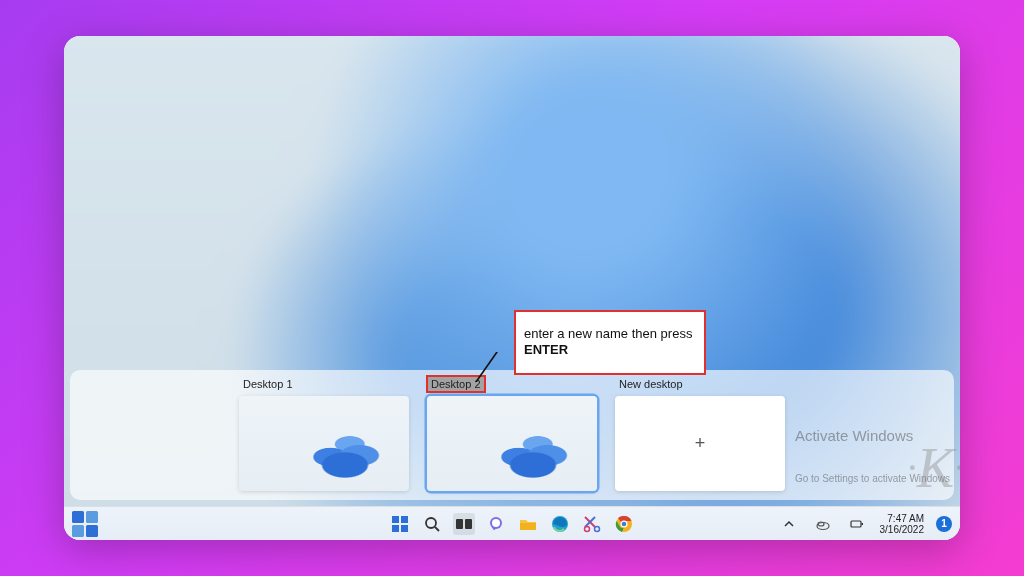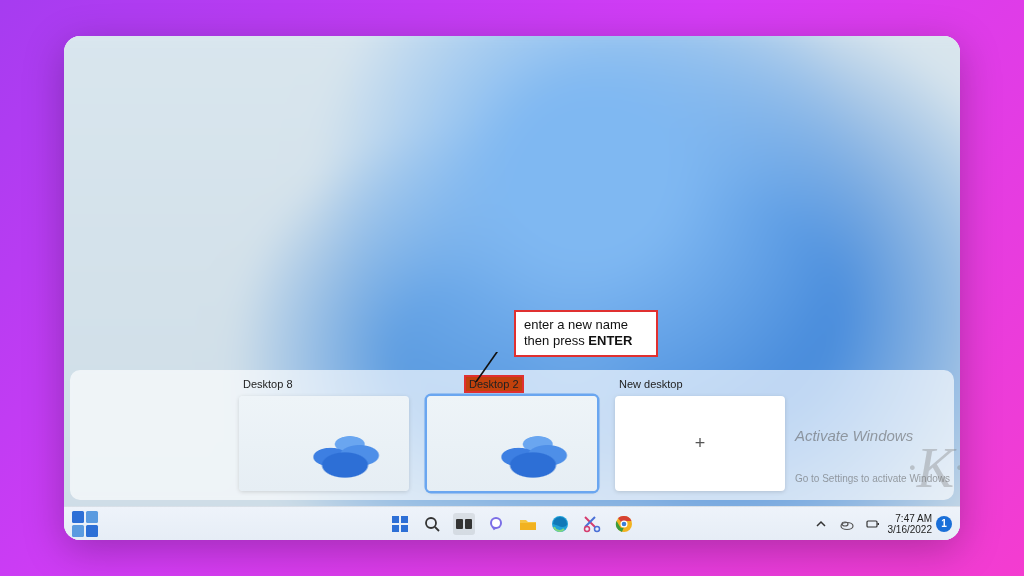--- a/index.html
+++ b/index.html
@@ -37,21 +37,21 @@
     height: 130px;
     background: rgba(255,255,255,0.65);
     border-radius: 10px;
     backdrop-filter: blur(2px);
     display: flex; align-items: flex-start; justify-content: center;
     padding: 6px 0 0 0;
     gap: 18px;
   }
   .desk-item { width: 170px; display: flex; flex-direction: column; align-items: flex-start; }
   .desk-label { font-size: 11px; color: #222; padding: 2px 4px; margin-bottom: 4px; }
-  .desk-label.editing { outline: 2px solid #e03030; outline-offset: -1px; background: #c2410c; margin-left: 38px; }
+  .desk-label.editing { outline: 2px solid #e03030; outline-offset: -1px; background: #a3a3a3; }
   .desk-thumb {
     width: 170px; height: 95px;
     background: linear-gradient(180deg, #eef4f8 0%, #e6eef4 100%);
     border-radius: 4px;
     box-shadow: 0 1px 4px rgba(0,0,0,0.15);
     position: relative; overflow: hidden;
     cursor: pointer;
   }
   .desk-thumb.active { box-shadow: 0 0 0 2.5px #6aa6f0, 0 1px 4px rgba(0,0,0,0.15); }
   .bloom {
@@ -66,44 +66,44 @@
   .desk-thumb.new {
     background: #ffffff;
     display: flex; align-items: center; justify-content: center;
     font-size: 18px; color: #555;
   }
 
   
   .callout-box {
     position: absolute;
     left: 450px; top: 274px;
-    width: 144px;
+    width: 192px;
     background: #fff;
     border: 2.5px solid #e03030;
-    padding: 5px 8px;
+    padding: 14px 8px;
     font-size: 13px; line-height: 1.25;
     color: #111;
   }
   .callout-box b { font-weight: 800; }
   .callout-line {
     position: absolute;
     left: 432px; top: 316px;
     width: 30px; height: 30px;
     border-left: 2.5px solid #111;
     transform: skewX(-35deg);
     transform-origin: top left;
   }
 
   
   .watermark {
     position: absolute; right: 10px; bottom: 56px;
     text-align: left; color: rgba(90,90,90,0.55);
     pointer-events: none;
   }
-  .watermark .t1 { font-size: 15px; font-style: italic; }
+  .watermark .t1 { font-size: 15px; }
   .watermark .t2 { font-size: 10px; margin-top: 29px; }
 
   
   .klogo {
     position: absolute; right: -4px; bottom: 40px;
     font-family: Georgia, serif; font-style: italic;
     font-size: 56px; color: rgba(120,120,120,0.35);
     pointer-events: none;
   }
   .klogo::before { content: "·"; font-size: 40px; position: relative; top: -6px; }
@@ -112,21 +112,21 @@
   
   .taskbar {
     position: absolute; left: 0; right: 0; bottom: 0;
     height: 34px;
     background: linear-gradient(180deg, #eef3fa 0%, #e6edf6 100%);
     border-top: 1px solid rgba(0,0,0,0.06);
     display: flex; align-items: center;
   }
   .tb-left { position: absolute; left: 8px; top: 0; bottom: 0; display: flex; align-items: center; }
   .tb-center { flex: 1; display: flex; align-items: center; justify-content: center; gap: 10px; }
-  .tb-right { position: absolute; right: 8px; top: 0; bottom: 0; display: flex; align-items: center; gap: 4px; }
+  .tb-right { position: absolute; right: 8px; top: 0; bottom: 0; display: flex; align-items: center; gap: 12px; }
   .tbicon {
     width: 22px; height: 22px; display: flex; align-items: center; justify-content: center;
     border-radius: 3px; cursor: pointer;
   }
   .tbicon.active { background: rgba(0,0,0,0.08); }
   .clock { font-size: 10px; line-height: 1.1; color: #222; text-align: right; }
   .notif-badge {
     width: 16px; height: 16px; border-radius: 50%; background: #1a6fd8;
     color: #fff; font-size: 10px; display:flex; align-items:center; justify-content:center; font-weight:600;
     cursor: pointer;
@@ -146,21 +146,21 @@
 <body>
 
 <div class="stage">
   <div class="screen">
 
     <div class="wallpaper"></div>
 
     <div class="tray">
 
       <div class="desk-item">
-        <span class="desk-label">Desktop 8</span>
+        <span class="desk-label">Desktop 1</span>
         <div class="desk-thumb">
           <div class="bloom"></div>
         </div>
       </div>
 
       <div class="desk-item">
         <span class="desk-label editing">Desktop 2</span>
         <div class="desk-thumb active">
           <div class="bloom"></div>
         </div>

